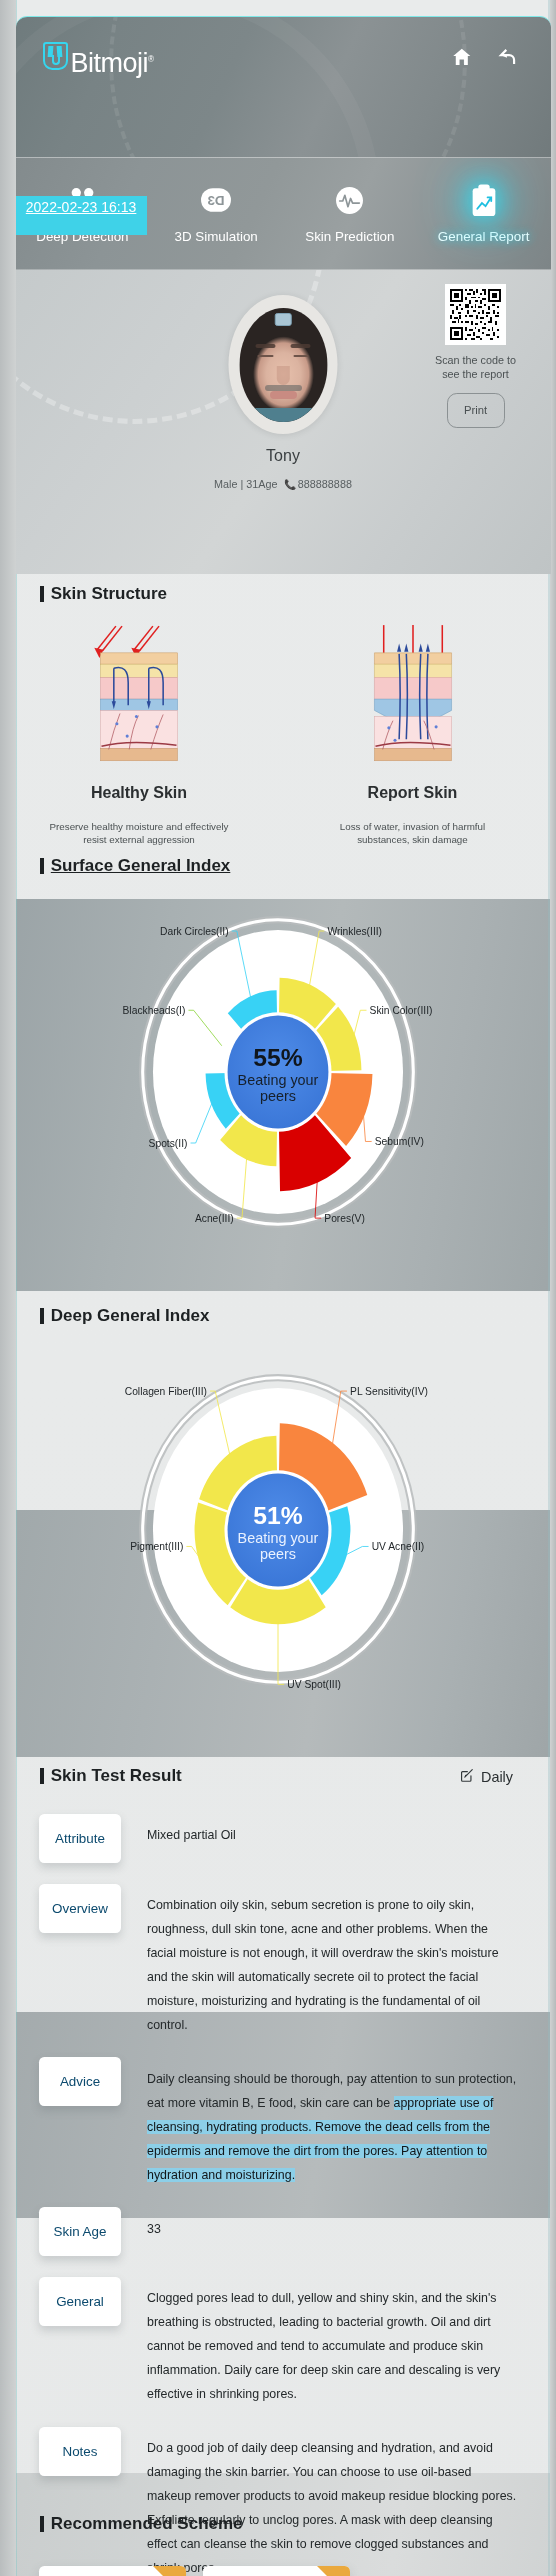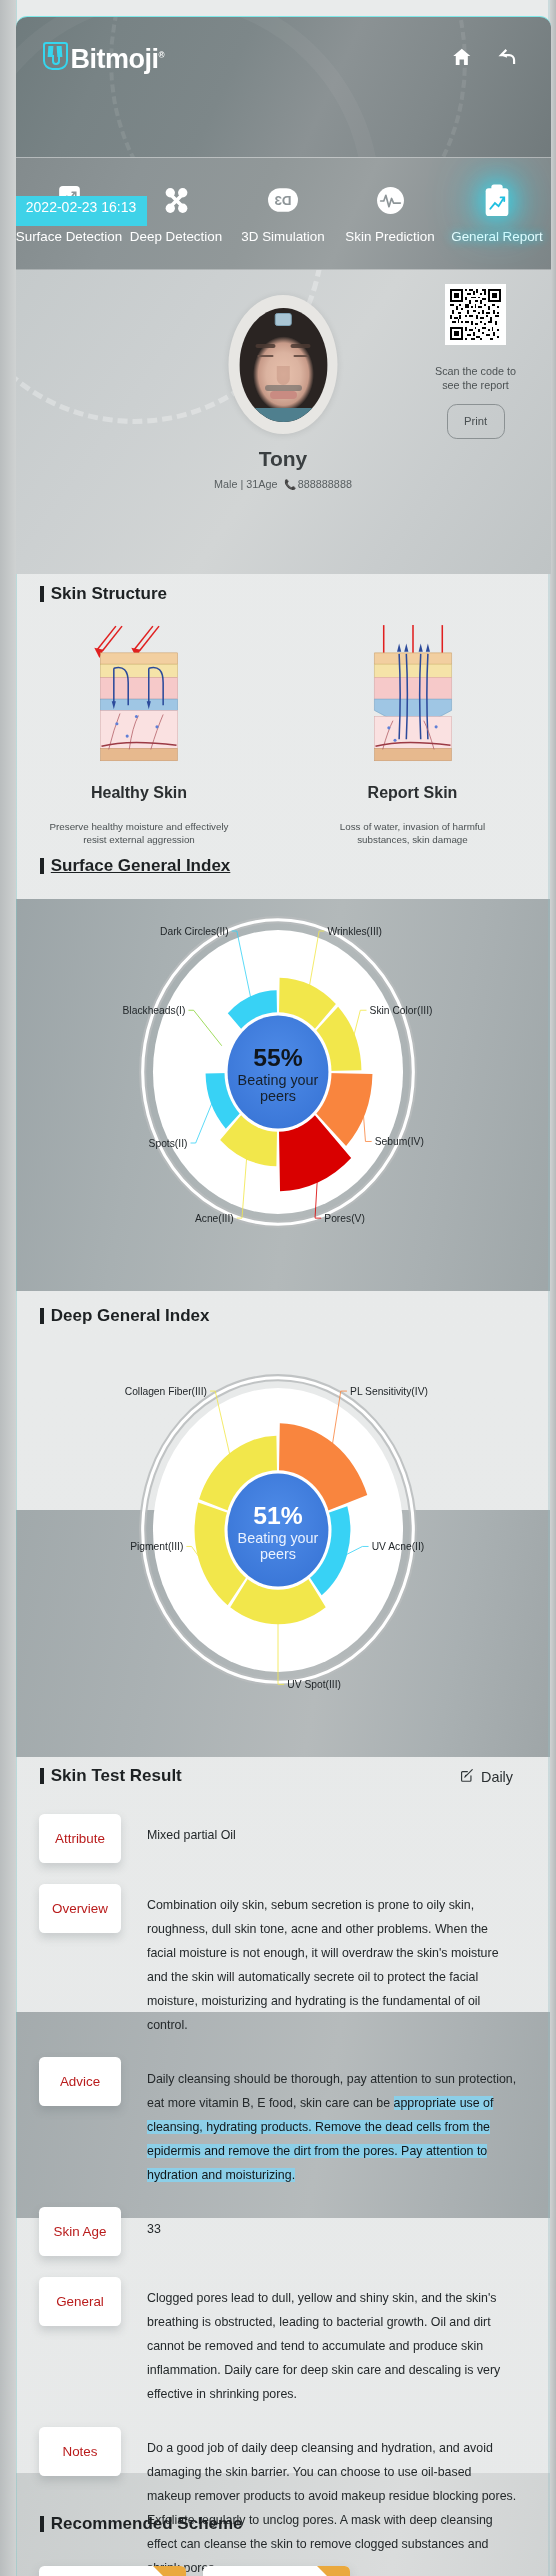--- a/index.html
+++ b/index.html
@@ -80,21 +80,21 @@
   }
   .brand-mark::after{
     content:""; position:absolute; right:3.6px; top:2.1px; width:5.2px; height:11.3px; background:#35d6ef;
     transform: skewX(4deg);
   }
   .brand-v{
     position:absolute; left:7.2px; top:11.3px; width:8.2px; height:10.3px;
     border-left:2.6px solid #35d6ef; border-right:2.6px solid #35d6ef; border-bottom:2.6px solid #35d6ef;
     border-radius:0 0 4.6px 4.6px;
   }
-  .brand-name { color:#fff; font-size:27px; font-weight:700; line-height:28px; letter-spacing:-0.5px; }
+  .brand-name { color:#fff; font-size:27px; font-weight:400; line-height:36px; letter-spacing:-0.5px; }
   .brand-reg { color:#fff; font-size:8.2px; vertical-align:super; }
 
   .hdr-actions{ position:absolute; right:32px; top:29px; display:flex; gap:24px; }
   .hdr-btn{ width:21.6px; height:21.6px; display:flex; align-items:center; justify-content:center; cursor:pointer; }
   .hdr-btn svg{ display:block; }
 
   
   #navbar{
     position:absolute; top:157px; left:15.5px; width:535px; height:113px;
     background: linear-gradient(115deg,#838b8d 0%, #8c9496 22%, #919899 45%, #9aa0a1 62%, #8c9395 80%, #7d8587 100%);
@@ -112,23 +112,24 @@
   .nav-item.active .nav-label{ color:#e9feff; text-shadow:0 0 9.3px rgba(33,230,255,.9); }
   .nav-item.active::after{
     content:""; position:absolute; left:50%; top:50%; transform:translate(-50%,-58%);
     width:77px; height:77px; border-radius:50%;
     background: radial-gradient(circle, rgba(33,230,255,.55) 0%, rgba(33,230,255,0) 68%);
     z-index:-1; pointer-events:none;
   }
 
   
   #timestamp{
-    position:absolute; top:196px; left:15.5px; height:30px; padding:0 10.3px;
+    position:absolute; top:196px; left:15.5px; height:39px; padding:0 10.3px;
     background:#3fd2e8; color:#fff; font-size:14px; line-height:23px;
     z-index:6;
+    text-decoration:underline;
   }
 
   
   #profile{
     position:absolute; top:270px; left:15.5px; width:535px; height:304px;
     background: linear-gradient(125deg,#c5cacb 0%, #ccd0d1 28%, #d2d5d5 52%, #c8cccd 76%, #bfc4c5 100%);
     overflow:hidden;
   }
   #profile::before{
     content:""; position:absolute; left:-72px; top:-227px; width:371px; height:371px;
@@ -171,35 +172,35 @@
   .avatar-face .stache{
     position:absolute; left:50%; top:77px; transform:translateX(-50%);
     width:37px; height:6.2px; border-radius:4.1px; background:rgba(90,95,95,.55);
   }
   .avatar-face .collar{
     position:absolute; left:0; bottom:0; width:100%; height:13.4px; background:#4f7f8e;
   }
 
   #person-name{
     position:absolute; left:0; right:0; top:177px; text-align:center;
-    font-size:21px; font-weight:700; color:#3a3f41;
+    font-size:16px; font-weight:400; color:#3a3f41;
   }
   #person-meta{
     position:absolute; left:0; right:0; top:208px; text-align:center;
     font-size:10.8px; color:#585e60;
   }
   #person-meta .phone-ico{ font-size:9.8px; margin:0 1px 0 4.1px; }
 
   
   #qr-block{ position:absolute; right:31px; top:14.4px; width:88px; text-align:center; }
   #qr-img{
     width:61px; height:61px; margin:0 auto; background:#fff; padding:3.1px;
     display:block;
   }
-  #qr-caption{ margin-top:20px; font-size:10.8px; color:#4c5254; line-height:13.4px; }
+  #qr-caption{ margin-top:9px; font-size:10.8px; color:#4c5254; line-height:13.4px; }
   #print-btn{
     margin:11.3px auto 0; width:58px; height:35px; line-height:18.5px;
     border:0.5px solid #8b9193; border-radius:9.8px; font-size:11.3px; color:#4a5052;
     background:transparent; cursor:pointer;
   }
 
   
   .sec-title{
     position:absolute; left:40px; font-size:17px; font-weight:700; color:#1d2123;
     display:flex; align-items:center; gap:7.2px; white-space:nowrap;
@@ -229,21 +230,21 @@
   #edit-btn{
     position:absolute; top:1768px; right:43px; display:flex; align-items:center; gap:6.2px;
     font-size:14.4px; color:#2a2f31; cursor:pointer;
   }
   #result-rows{ position:absolute; top:1814px; left:39px; width:479px; }
   .result-row{ display:flex; align-items:flex-start; margin-bottom:20.6px; }
   .row-chip{
     flex:0 0 auto; width:82px; height:49px; background:#fff; border-radius:5.2px;
     box-shadow:0 4.1px 8.2px rgba(90,100,105,.22);
     display:flex; align-items:center; justify-content:center;
-    font-size:13.4px; color:#b91c1c;
+    font-size:13.4px; color:#0c4a6e;
   }
   .row-body{
     flex:1; padding-left:26px; padding-top:9.3px;
     font-size:12.4px; line-height:24px; color:#24292b;
   }
   .row-body mark{ background:#8ccfe8; color:#12171a; }
 
   
   .rec-title{ top:2514px; }
   #rec-cards{ position:absolute; top:2566px; left:39px; display:flex; gap:17px; }
@@ -287,31 +288,20 @@
       <div class="hdr-btn">
         <svg width="23" height="23" viewBox="0 0 24 24">
           <path fill="none" stroke="#fff" stroke-width="2.4" stroke-linecap="square" d="M9.5 5.5 4.5 10.5h9a5.5 5.5 0 0 1 5.5 5.5v3"></path>
           <path fill="#fff" d="M4.5 10.5h6.5v2.8z"></path>
         </svg>
       </div>
     </div>
   </div>
 
   <div id="navbar">
-    <div class="nav-item">
-      <span class="nav-icon">
-        <svg width="27" height="30" viewBox="0 0 52 58">
-          <rect x="6" y="2" width="40" height="40" rx="7" fill="#fff"></rect>
-          <path d="M13 31 L21 22 L27 27 L36 15" stroke="#8d9598" stroke-width="3.2" fill="none" stroke-linecap="round"></path>
-          <path d="M31 14 h7 v7" stroke="#8d9598" stroke-width="3.2" fill="none" stroke-linecap="round"></path>
-          <rect x="13" y="48" width="26" height="5" rx="2.5" fill="#fff"></rect>
-        </svg>
-      </span>
-      <span class="nav-label">Surface Detection</span>
-    </div>
     <div class="nav-item">
       <span class="nav-icon">
         <svg width="29" height="29" viewBox="0 0 56 56">
           <circle cx="16" cy="13" r="9" fill="#fff"></circle>
             <circle cx="40" cy="13" r="9" fill="#fff"></circle>
           <circle cx="16" cy="43" r="9" fill="#fff"></circle>
             <circle cx="40" cy="43" r="9" fill="#fff"></circle>
           <path d="M18 18 L38 38 M38 18 L18 38" stroke="#fff" stroke-width="7" stroke-linecap="round"></path>
         </svg>
       </span>

